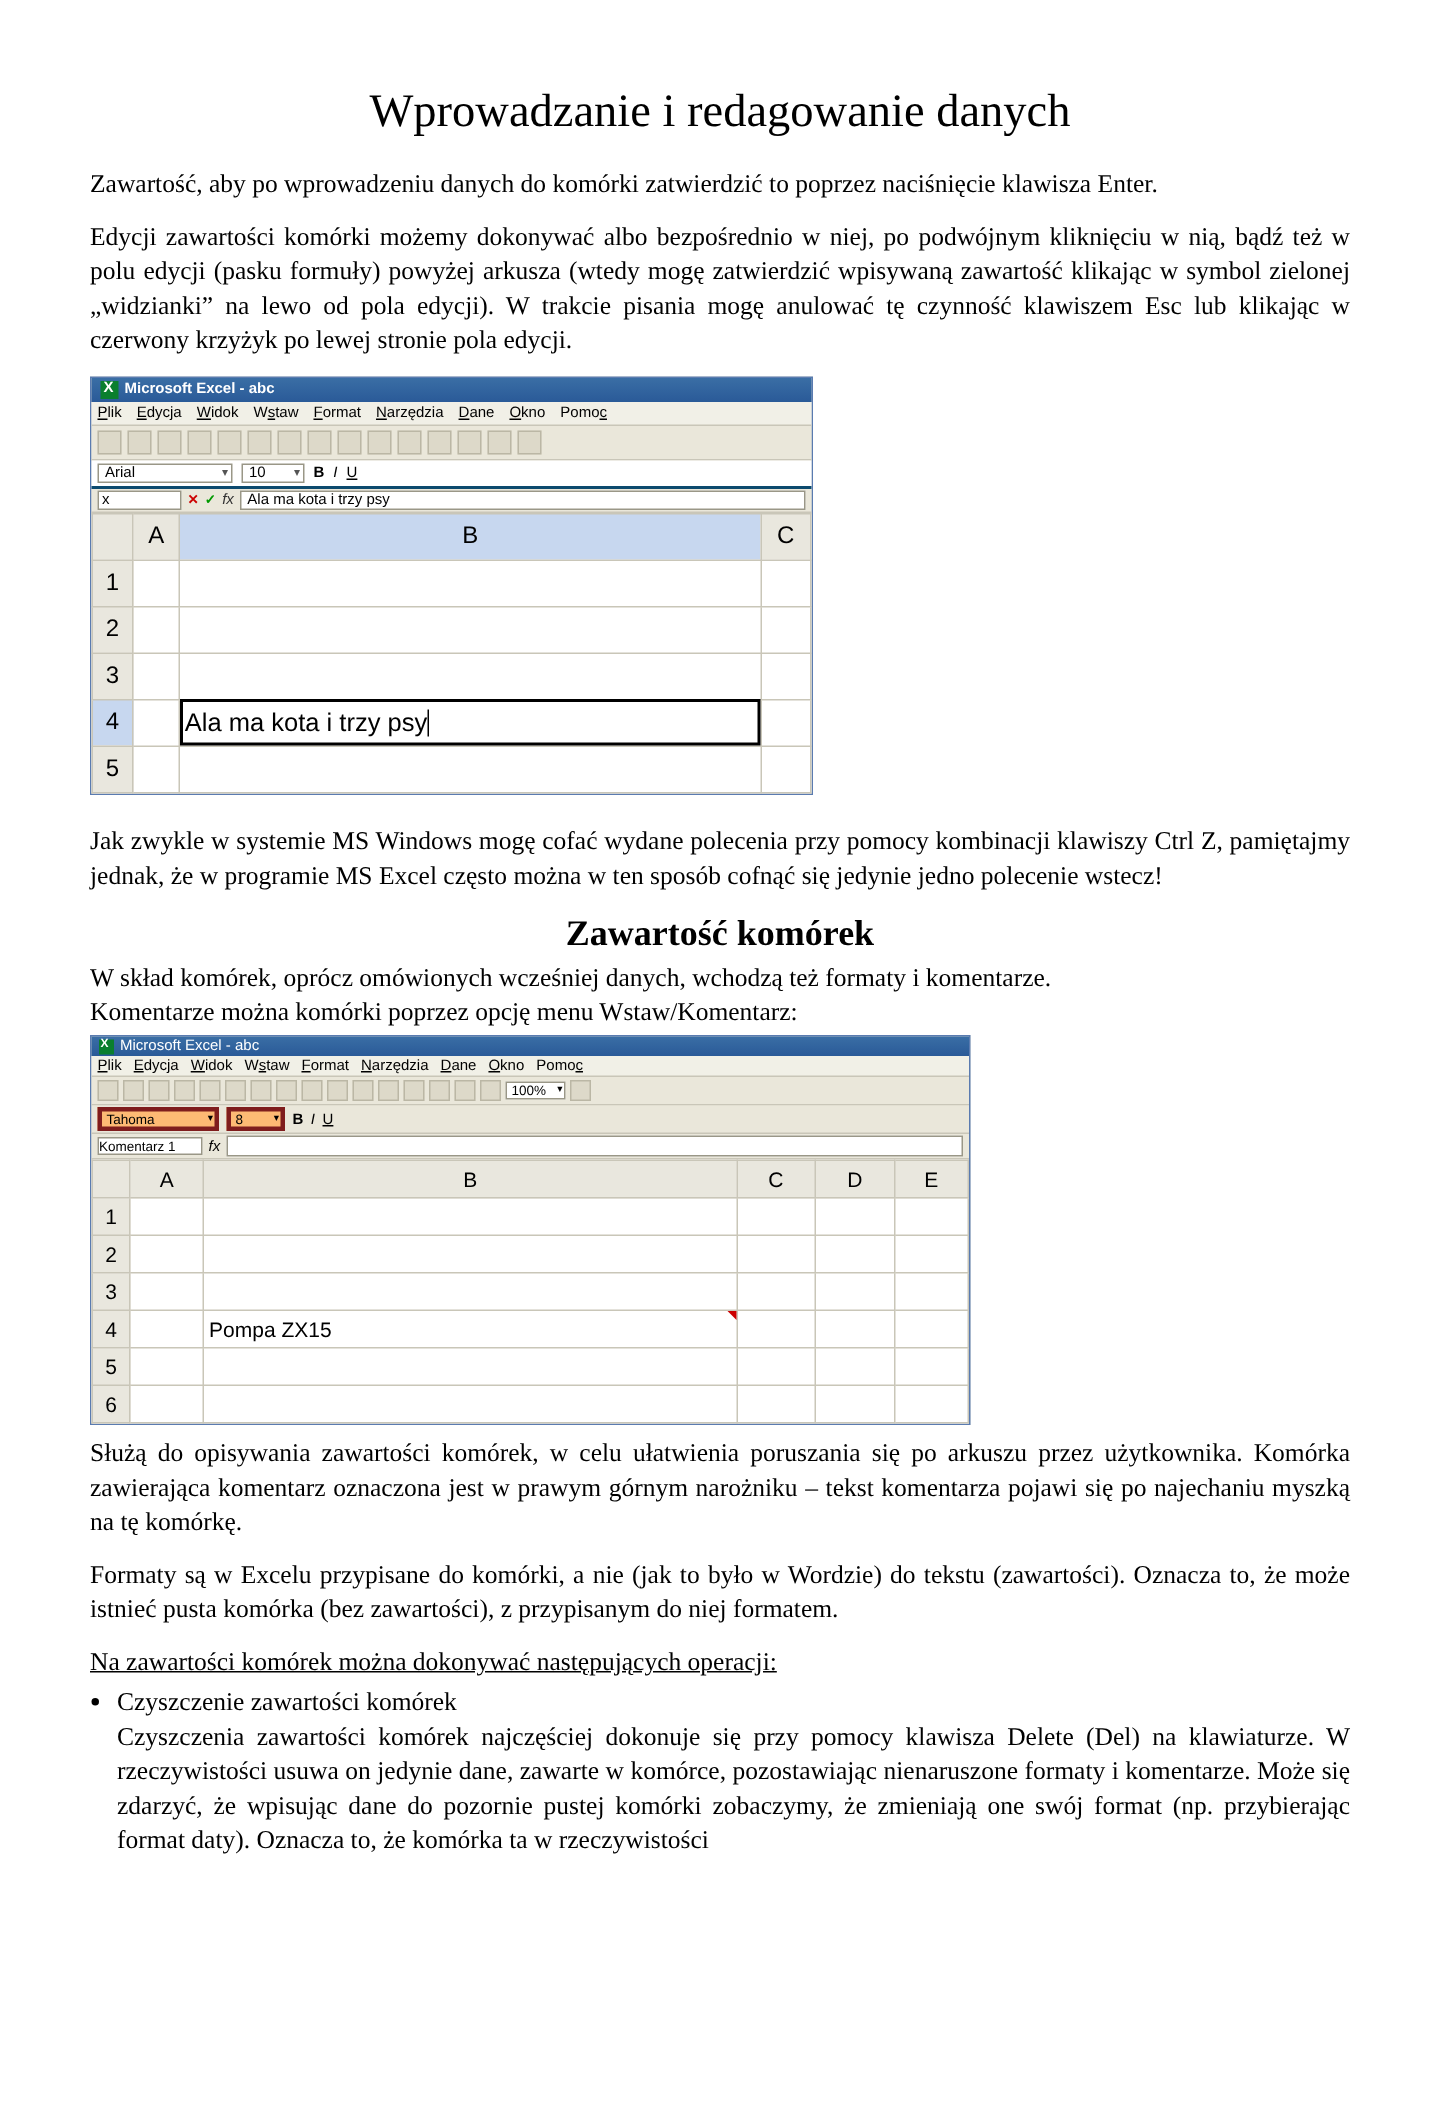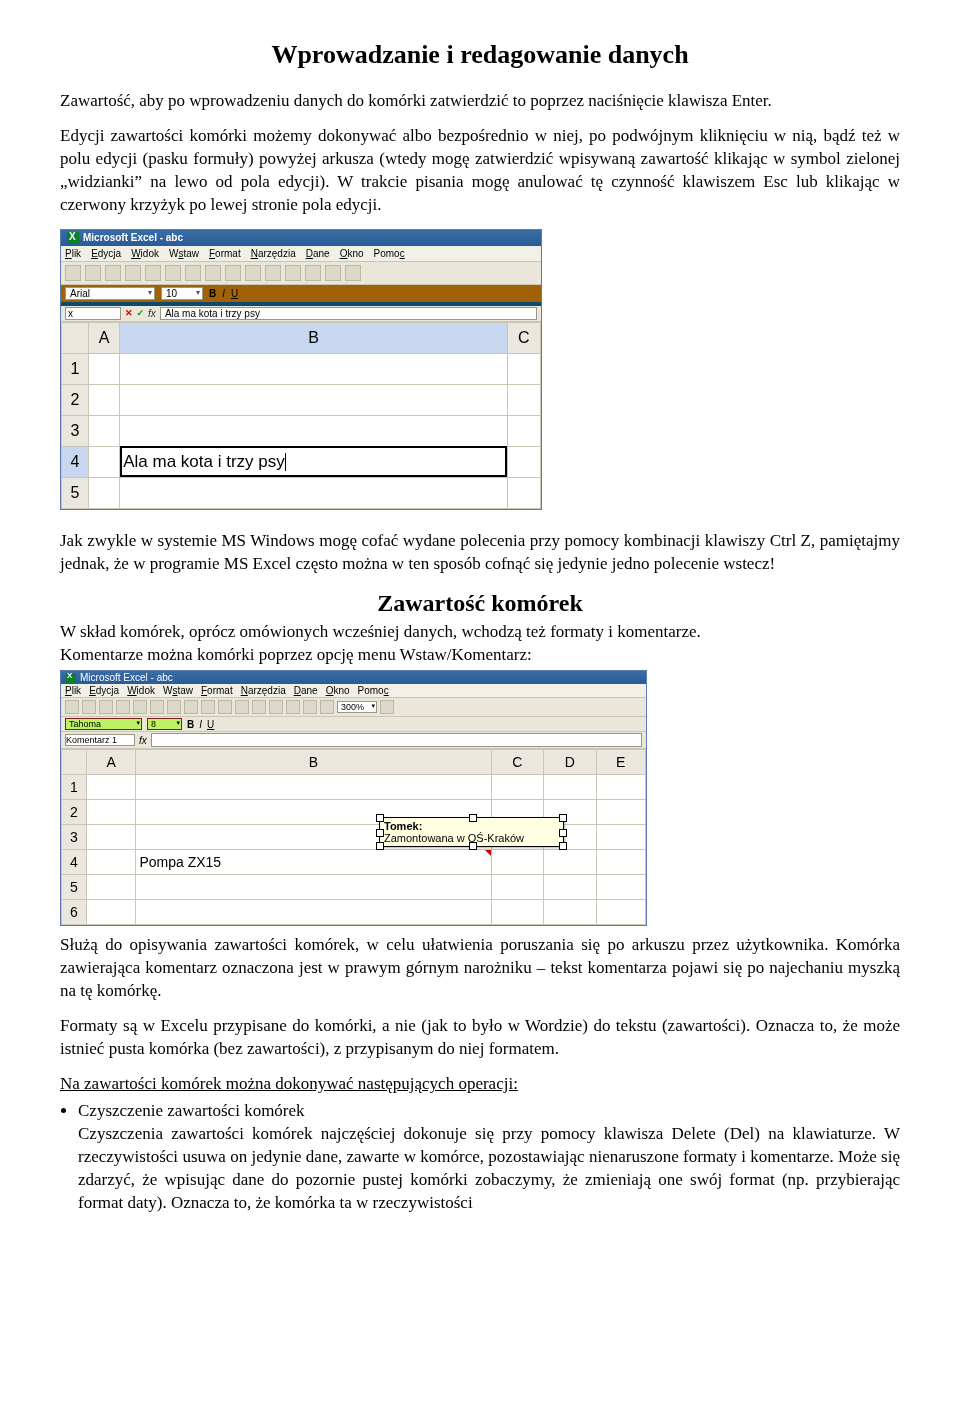--- a/index.html
+++ b/index.html
@@ -7,23 +7,23 @@
     padding: 40px 60px;
     font-family: "Times New Roman", Times, serif;
     font-size: 17px;
     color: #000;
     background: #fff;
     width: 960px;
     box-sizing: border-box;
   }
   h1.center-title {
     text-align: center;
-    font-size: 26px;
-    font-weight: bold;
-    margin: 0 0 20px 0;
+    font-size: 31px;
+    font-weight: normal;
+    margin: 16px 0 20px 0;
   }
   h2.center-subtitle {
     text-align: center;
     font-size: 24px;
     font-weight: bold;
     margin: 14px 0 4px 0;
   }
   p {
     margin: 0 0 12px 0;
     line-height: 1.35;
@@ -86,22 +86,22 @@
     gap: 4px;
     align-items: center;
   }
   .xl .toolbar .tbtn {
     width: 14px; height: 14px;
     background: #ddd9c9;
     border: 1px solid #bbb7a5;
     display: inline-block;
   }
   .xl .fontrow {
-    background: #a16207;
-    border-bottom: 4px solid #0c4a6e;
+    background: #ffffff;
+    border-bottom: 2px solid #0c4a6e;
     padding: 2px 4px;
     display: flex;
     gap: 6px;
     align-items: center;
   }
   .xl .fontrow .dropbox {
     border: 1px solid #9a9787;
     background: #fff;
     padding: 0 14px 0 4px;
     position: relative;
@@ -192,21 +192,21 @@
   }
   .xl2 .titlebar { background: linear-gradient(#3a6ea5,#2a5a98); color:#fff; padding:1px 5px; font-size:10px; display:flex; align-items:center; gap:4px;}
   .xl2 .titlebar .logo { width:10px;height:10px;background:#0a7f2e;position:relative;display:inline-block;}
   .xl2 .titlebar .logo::after{content:"X";position:absolute;left:1px;top:-2px;color:#fff;font-size:8px;font-weight:bold;}
   .xl2 .menurow { background:#f1f0e7;border-bottom:1px solid #c9c6b8;padding:1px 4px;display:flex;gap:8px;}
   .xl2 .toolbar { background:#eae7da;border-bottom:1px solid #c9c6b8;padding:2px 4px;display:flex;gap:3px;align-items:center;}
   .xl2 .toolbar .tbtn{width:12px;height:12px;background:#ddd9c9;border:1px solid #bbb7a5;display:inline-block;}
   .xl2 .toolbar .zoom{border:1px solid #9a9787;background:#fff;padding:0 12px 0 3px;position:relative;font-size:9px;}
   .xl2 .toolbar .zoom::after{content:"▾";position:absolute;right:1px;top:0;font-size:7px;}
   .xl2 .fontrow{background:#eae7da;border-bottom:1px solid #c9c6b8;padding:1px 4px;display:flex;gap:5px;align-items:center;}
-  .xl2 .fontrow .dropbox{border:1px solid #7f1d1d;background:#bef264;padding:0 12px 0 3px;position:relative;font-size:9px;}
+  .xl2 .fontrow .dropbox{border:3px solid #7f1d1d;background:#fdba74;padding:0 12px 0 3px;position:relative;font-size:9px;}
   .xl2 .fontrow .dropbox::after{content:"▾";position:absolute;right:1px;top:0;font-size:7px;}
   .xl2 .fbar{background:#eae7da;border-bottom:1px solid #c9c6b8;padding:1px 4px;display:flex;align-items:center;gap:4px;}
   .xl2 .namebox{width:68px;border:1px solid #9a9787;background:#fff;padding:0 0;font-size:9px;}
   .xl2 .fx{font-style:italic;}
   .xl2 .grid{background:#fff;}
   .xl2 .grid table{border-collapse:collapse;width:100%;}
   .xl2 .grid th,.xl2 .grid td{border:1px solid #c9c6b8;height:22px;font-family:Arial,sans-serif;}
   .xl2 .grid th{background:#e9e7de;font-weight:normal;font-size:14px;}
   .xl2 .grid td.rowh{background:#e9e7de;text-align:center;width:22px;font-size:14px;}
   .xl2 .grid td.cell{font-size:14px;padding:0 3px;}
@@ -393,21 +393,21 @@
       <span class="tbtn"></span>
       <span class="tbtn"></span>
       <span class="tbtn"></span>
       <span class="tbtn"></span>
       <span class="tbtn"></span>
       <span class="tbtn"></span>
       <span class="tbtn"></span>
       <span class="tbtn"></span>
       <span class="tbtn"></span>
       <span class="tbtn"></span>
-      <span class="zoom">300%</span>
+      <span class="zoom">100%</span>
       <span class="tbtn"></span>
     </div>
     <div class="fontrow">
       <span class="dropbox" style="width:60px">Tahoma</span>
       <span class="dropbox" style="width:18px">8</span>
       <span style="font-weight:bold">B</span>
       <span style="font-style:italic">I</span>
       <span style="text-decoration:underline">U</span>
       <span class="tbtn"></span>
       <span class="tbtn"></span>
@@ -485,32 +485,20 @@
                 <td class="rowh">6</td>
                 <td class="cell"></td>
                 <td class="cell"></td>
                 <td class="cell"></td>
                 <td class="cell"></td>
                 <td class="cell"></td>
               </tr>
         </tbody>
           </table>
       </div>
-      <div class="comment" style="top:68px;left:318px">
-        <b>Tomek:</b>
-        <span>Zamontowana w OŚ-Kraków</span>
-        <span class="handle" style="top:-4px;left:-4px"></span>
-        <span class="handle" style="top:-4px;right:-4px"></span>
-        <span class="handle" style="bottom:-4px;left:-4px"></span>
-        <span class="handle" style="bottom:-4px;right:-4px"></span>
-        <span class="handle" style="top:-4px;left:calc(50% - 3px)"></span>
-        <span class="handle" style="bottom:-4px;left:calc(50% - 3px)"></span>
-        <span class="handle" style="left:-4px;top:calc(50% - 3px)"></span>
-        <span class="handle" style="right:-4px;top:calc(50% - 3px)"></span>
-      </div>
     </div>
   </div>
 </div>
 
 <p>Służą do opisywania zawartości komórek, w celu ułatwienia poruszania się po arkuszu przez użytkownika. Komórka zawierająca komentarz oznaczona jest w prawym górnym narożniku – tekst komentarza pojawi się po najechaniu myszką na tę komórkę.</p>
 
 <p>
   <span class="bold">Formaty</span><span> są w Excelu przypisane do komórki, a nie (jak to było w Wordzie) do tekstu (zawartości). Oznacza to, że może istnieć pusta komórka (bez zawartości), z przypisanym do niej formatem.</span>
 </p>
 

